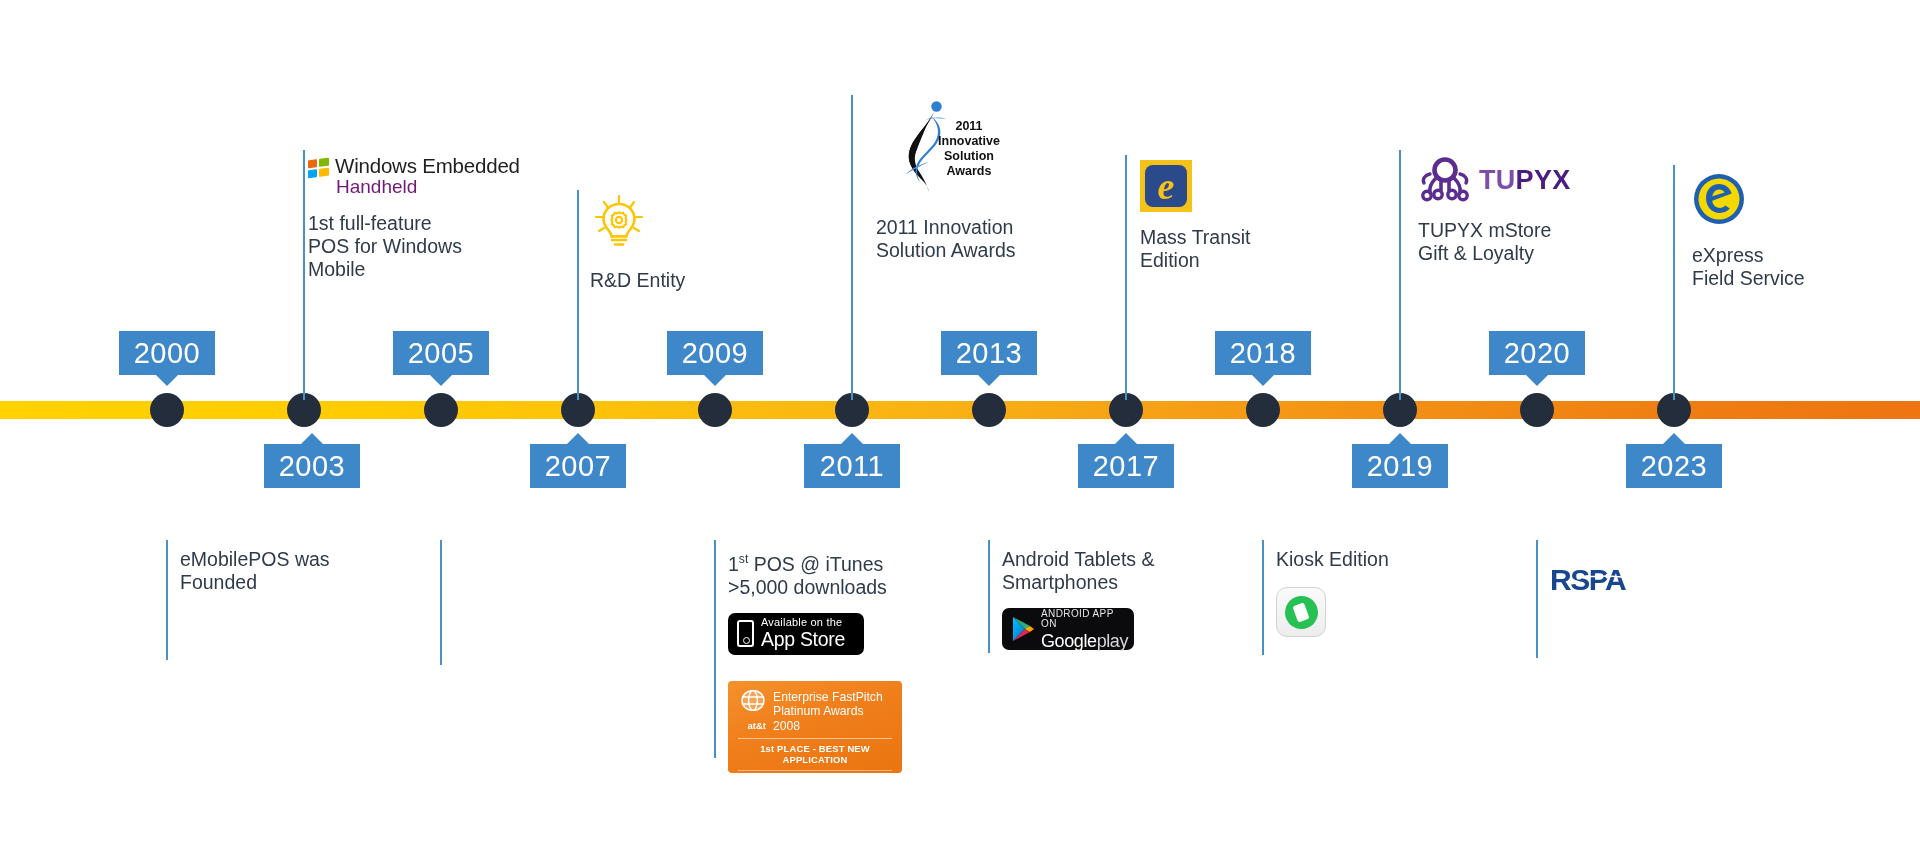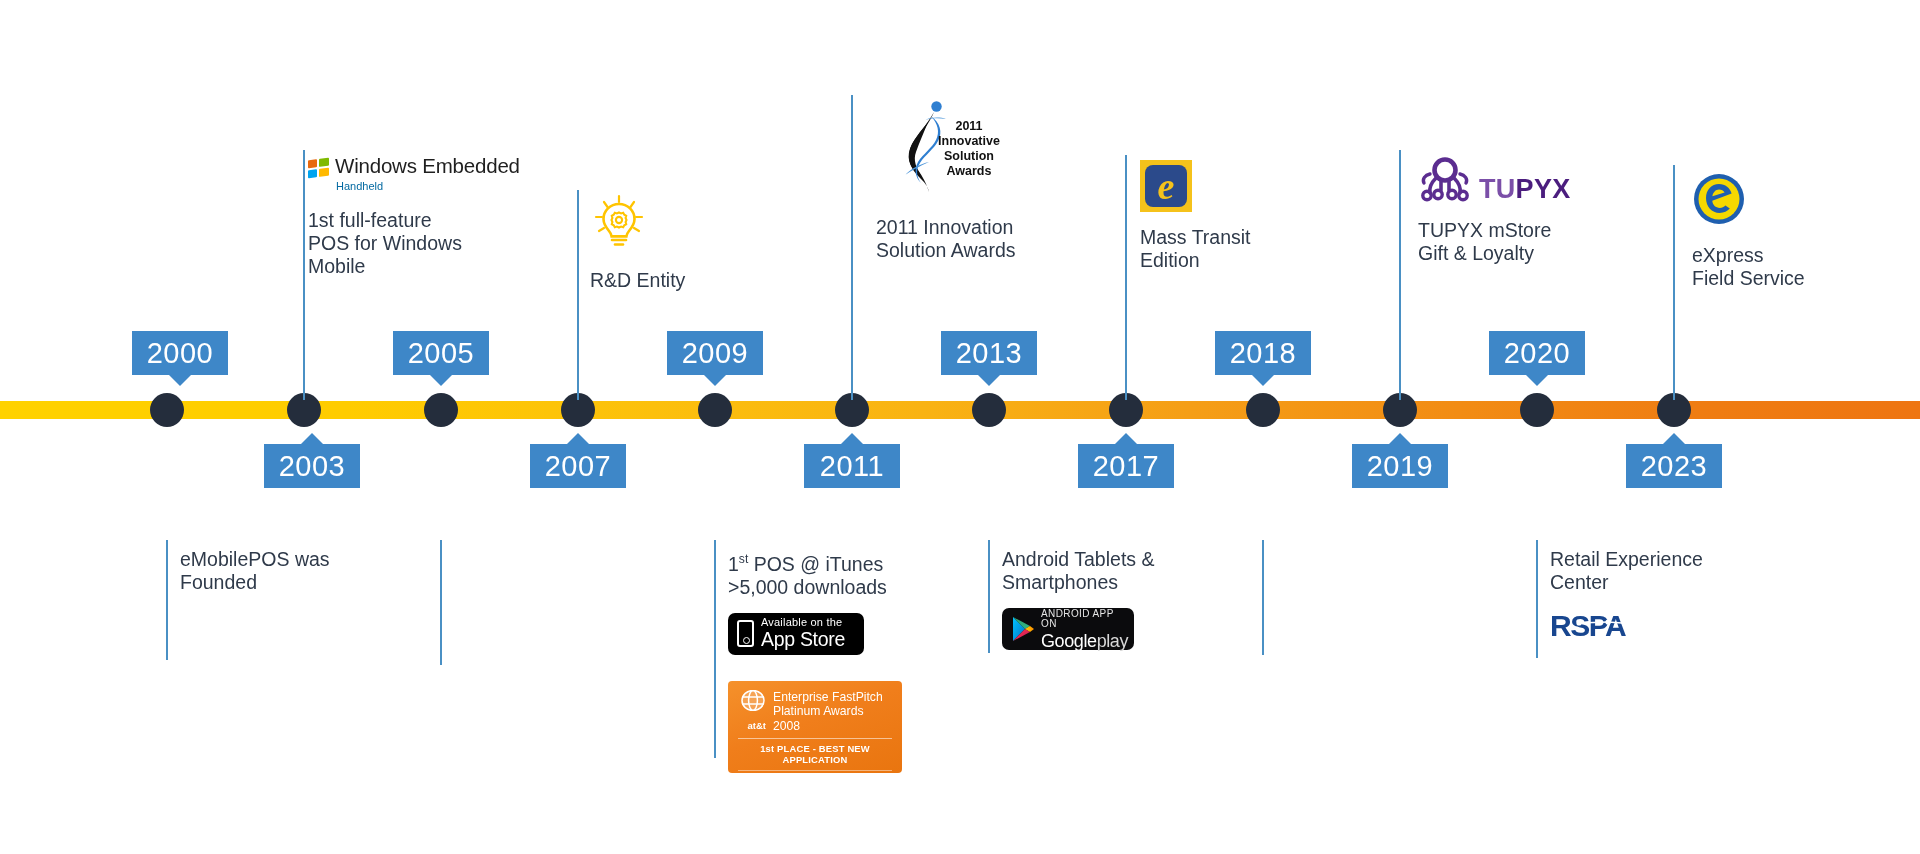--- a/index.html
+++ b/index.html
@@ -85,41 +85,41 @@
   .logo-winemb { display: flex; align-items: flex-start; gap: 6px; }
   .win-flag { width: 21px; height: 19px; position: relative; flex: 0 0 auto; margin-top: 3px;
               transform: skewY(-7deg); }
   .win-flag i { position: absolute; display:block; border-radius: 1px; }
   .win-flag i:nth-child(1){ left:0; top:0;   width:9px; height:8px; background:#E8690F; }
   .win-flag i:nth-child(2){ left:11px;top:0; width:10px;height:8px; background:#7FBA00; }
   .win-flag i:nth-child(3){ left:0; top:10px;width:9px; height:8px; background:#00A4EF; }
   .win-flag i:nth-child(4){ left:11px;top:10px;width:10px;height:8px;background:#FFB900; }
   .winemb-text { line-height: 1; }
   .winemb-main { font-size: 20.5px; color: #1F1F1F; letter-spacing: -0.2px; }
-  .winemb-sub  { font-size: 11px; color: #0369a1; margin-top: 2px; margin-left: 1px; }
+  .winemb-sub  { font-size: 19px; color: #701a75; margin-top: 2px; margin-left: 1px; }
 
   .logo-bulb { width: 58px; height: 58px; }
 
   .logo-award2011 { width: 110px; height: 104px; }
 
   .logo-masstransit {
     width: 52px; height: 52px; background: #F5C21B;
     display: flex; align-items: center; justify-content: center;
   }
   .logo-masstransit .inner {
     width: 42px; height: 42px; background: #2B4A8B; border-radius: 8px;
     display: flex; align-items: center; justify-content: center;
   }
   .logo-masstransit .inner .e {
     font-family: "Liberation Serif", serif;
     font-style: italic; font-weight: bold;
     font-size: 38px; line-height: 38px; color: #F5C21B;
   }
 
-  .logo-tupyx { display: flex; align-items: flex-end; gap: 7px; }
+  .logo-tupyx { display: flex; align-items: center; gap: 7px; }
   .tupyx-word { font-size: 27px; letter-spacing: 0.3px; line-height: 1; }
   .tupyx-word .tu  { color: #7B4FA8; font-weight: 600; }
   .tupyx-word .pyx { color: #4B1D7E; font-weight: 800; }
 
   .logo-express { width: 54px; height: 54px; }
 
   .logo-ms4 { width: 42px; height: 42px; position: relative; }
   .logo-ms4 i { position: absolute; width: 19px; height: 19px; display:block; }
   .logo-ms4 i:nth-child(1){ left:0; top:0;  background:#F25022; }
   .logo-ms4 i:nth-child(2){ left:23px;top:0;background:#7FBA00; }
@@ -212,21 +212,21 @@
   <div class="stem" style="left:578px;  top:190px; height:210px;"></div>
   <div class="stem" style="left:715px;  top:540px; height:218px;"></div>
   <div class="stem" style="left:852px;  top:95px;  height:305px;"></div>
   <div class="stem" style="left:989px;  top:540px; height:113px;"></div>
   <div class="stem" style="left:1126px; top:155px; height:245px;"></div>
   <div class="stem" style="left:1263px; top:540px; height:115px;"></div>
   <div class="stem" style="left:1400px; top:150px; height:250px;"></div>
   <div class="stem" style="left:1537px; top:540px; height:118px;"></div>
   <div class="stem" style="left:1674px; top:165px; height:235px;"></div>
 
-  <div class="year-badge above" style="left:180px;  top:331px">
+  <div class="year-badge above" style="left:167px;  top:331px">
     <span>2000</span><i class="tip"></i></div>
   <div class="year-badge below" style="left:312px;  top:444px">
     <span>2003</span><i class="tip"></i></div>
   <div class="year-badge above" style="left:441px;  top:331px">
     <span>2005</span><i class="tip"></i></div>
   <div class="year-badge below" style="left:578px;  top:444px">
     <span>2007</span><i class="tip"></i></div>
   <div class="year-badge above" style="left:715px;  top:331px">
     <span>2009</span><i class="tip"></i></div>
   <div class="year-badge below" style="left:852px;  top:444px">
@@ -423,24 +423,30 @@
         <path d="M14 13 L19 10 L23 13 L19 16 Z" fill="url(#gp2)"></path>
         <path d="M2 25 L14 13 L19 16 Z" fill="url(#gp3)"></path>
       </svg>
       <span class="gplay-txt">
         <span class="l1" style="display:block">ANDROID APP ON</span>
         <span class="l2" style="display:block"><span>Google</span><span class="light">play</span></span>
       </span>
     </div>
   </div>
 
+  <div class="event below" style="left:1276px; top:548px; width:210px">
+    <div class="caption">Kiosk Edition</div>
+    <div class="logo-slot logo-kiosk" style="margin-top:16px">
+      <span class="kiosk-circle">
+        <span class="kiosk-dev"></span>
+      </span>
+    </div>
+  </div>
 
   <div class="event below" style="left:1550px; top:548px; width:230px">
-    <div class="caption">Retail Experience
-Center</div>
     <div class="logo-slot" style="margin-top:16px">
       <svg class="logo-rspa" viewBox="0 0 120 32">
         <text x="0" y="26" font-family="Liberation Sans, sans-serif" font-size="30" font-weight="bold" fill="#18468F" letter-spacing="-1.5">RSPA</text>
         <g fill="#ffffff">
           <circle cx="29" cy="13" r="2.6"></circle>
             <circle cx="58" cy="12" r="2.6"></circle>
           <circle cx="86" cy="14" r="2.2"></circle>
         </g>
         <g stroke="#ffffff" stroke-width="1.3">
           <line x1="29" y1="13" x2="58" y2="12"></line>

